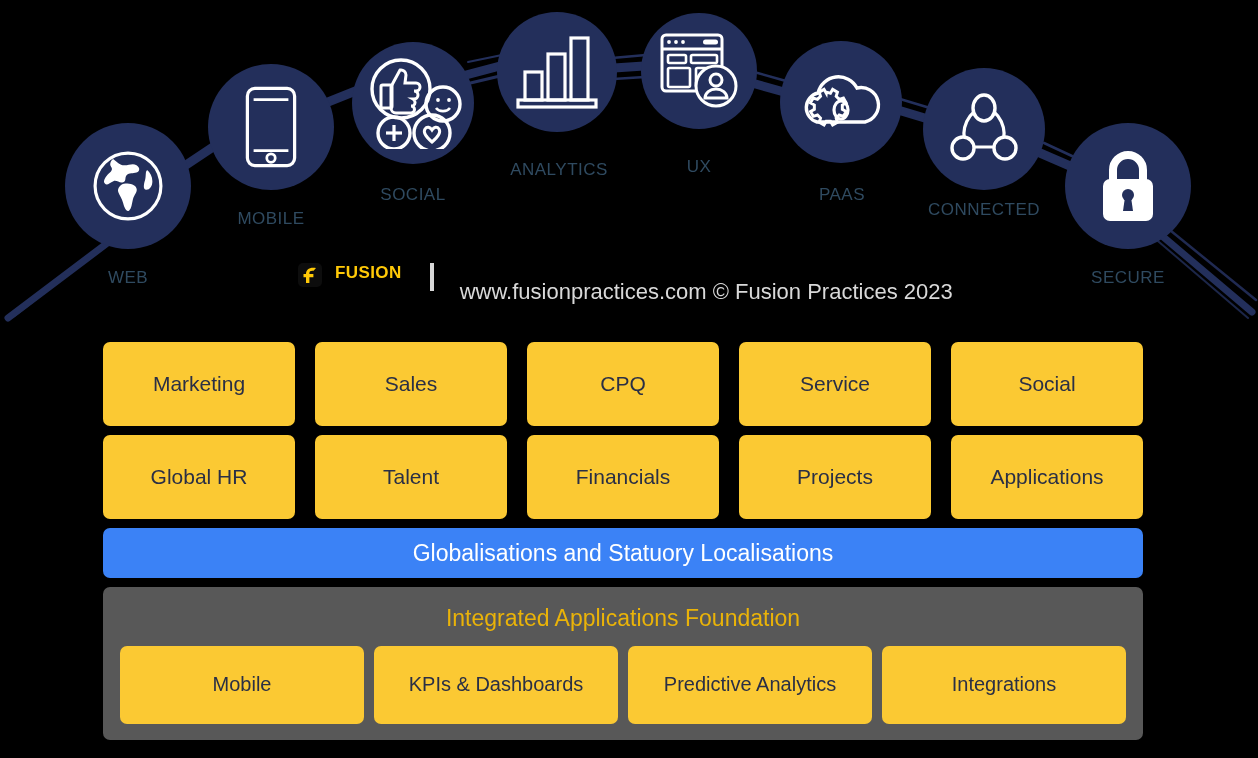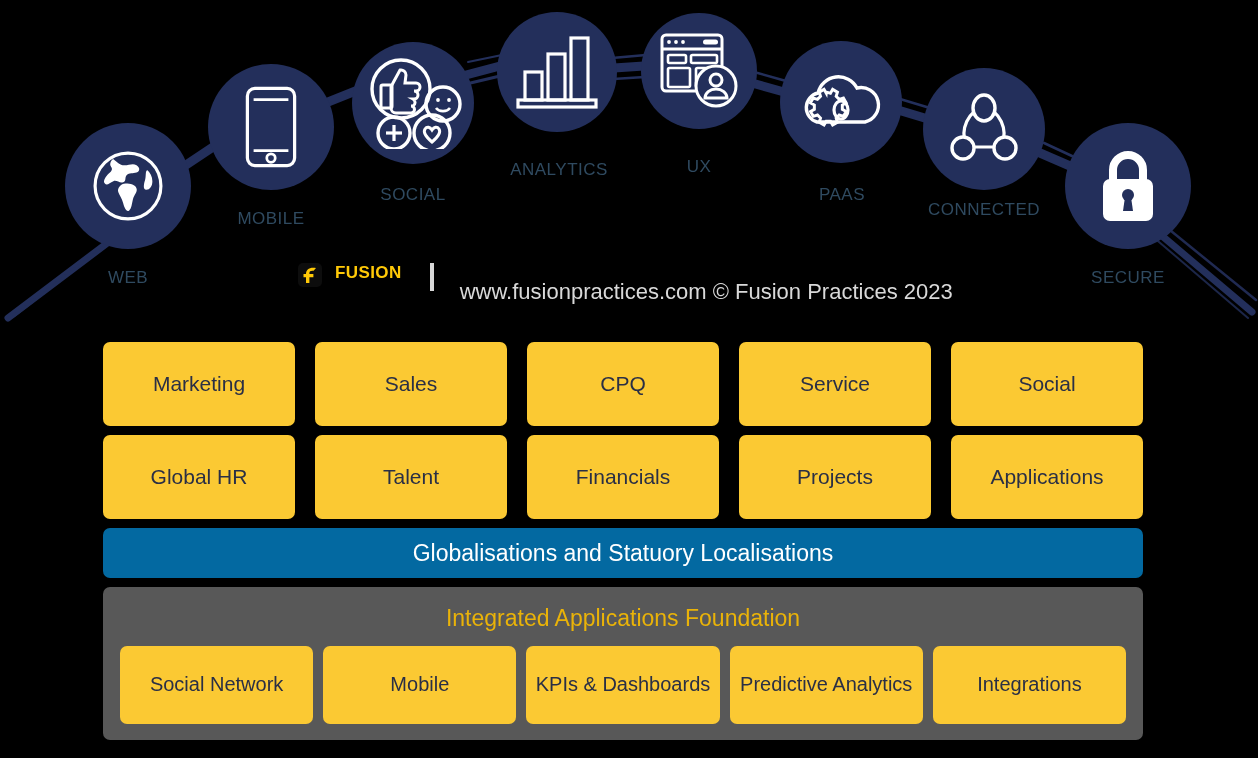--- a/index.html
+++ b/index.html
@@ -104,21 +104,21 @@
     align-items: center;
     justify-content: center;
     text-align: center;
     color: #2A2F45;
     font-size: 21px;
     line-height: 1.08;
     padding: 0 6px;
     box-sizing: border-box;
   }
   .grayband {
-    background: #0369a1;
+    background: #3b82f6;
     border-radius: 7px;
     color: #ffffff;
     font-size: 23px;
     display: flex;
     align-items: center;
     justify-content: center;
     height: 50px;
     margin-bottom: 9px;
     text-align:center;
   }
@@ -318,20 +318,19 @@
     <div class="tile">Financials</div>
     <div class="tile">Projects</div>
     <div class="tile">Applications</div>
   </div>
 
   <div class="grayband">Globalisations and Statuory Localisations</div>
 
   <div id="foundation">
     <div id="foundation-title">Integrated Applications Foundation</div>
     <div class="row">
-      <div class="tile">Social Network</div>
       <div class="tile">Mobile</div>
       <div class="tile">KPIs &amp; Dashboards</div>
       <div class="tile">Predictive Analytics</div>
       <div class="tile">Integrations</div>
     </div>
   </div>
 </div>
 
 </body></html>

